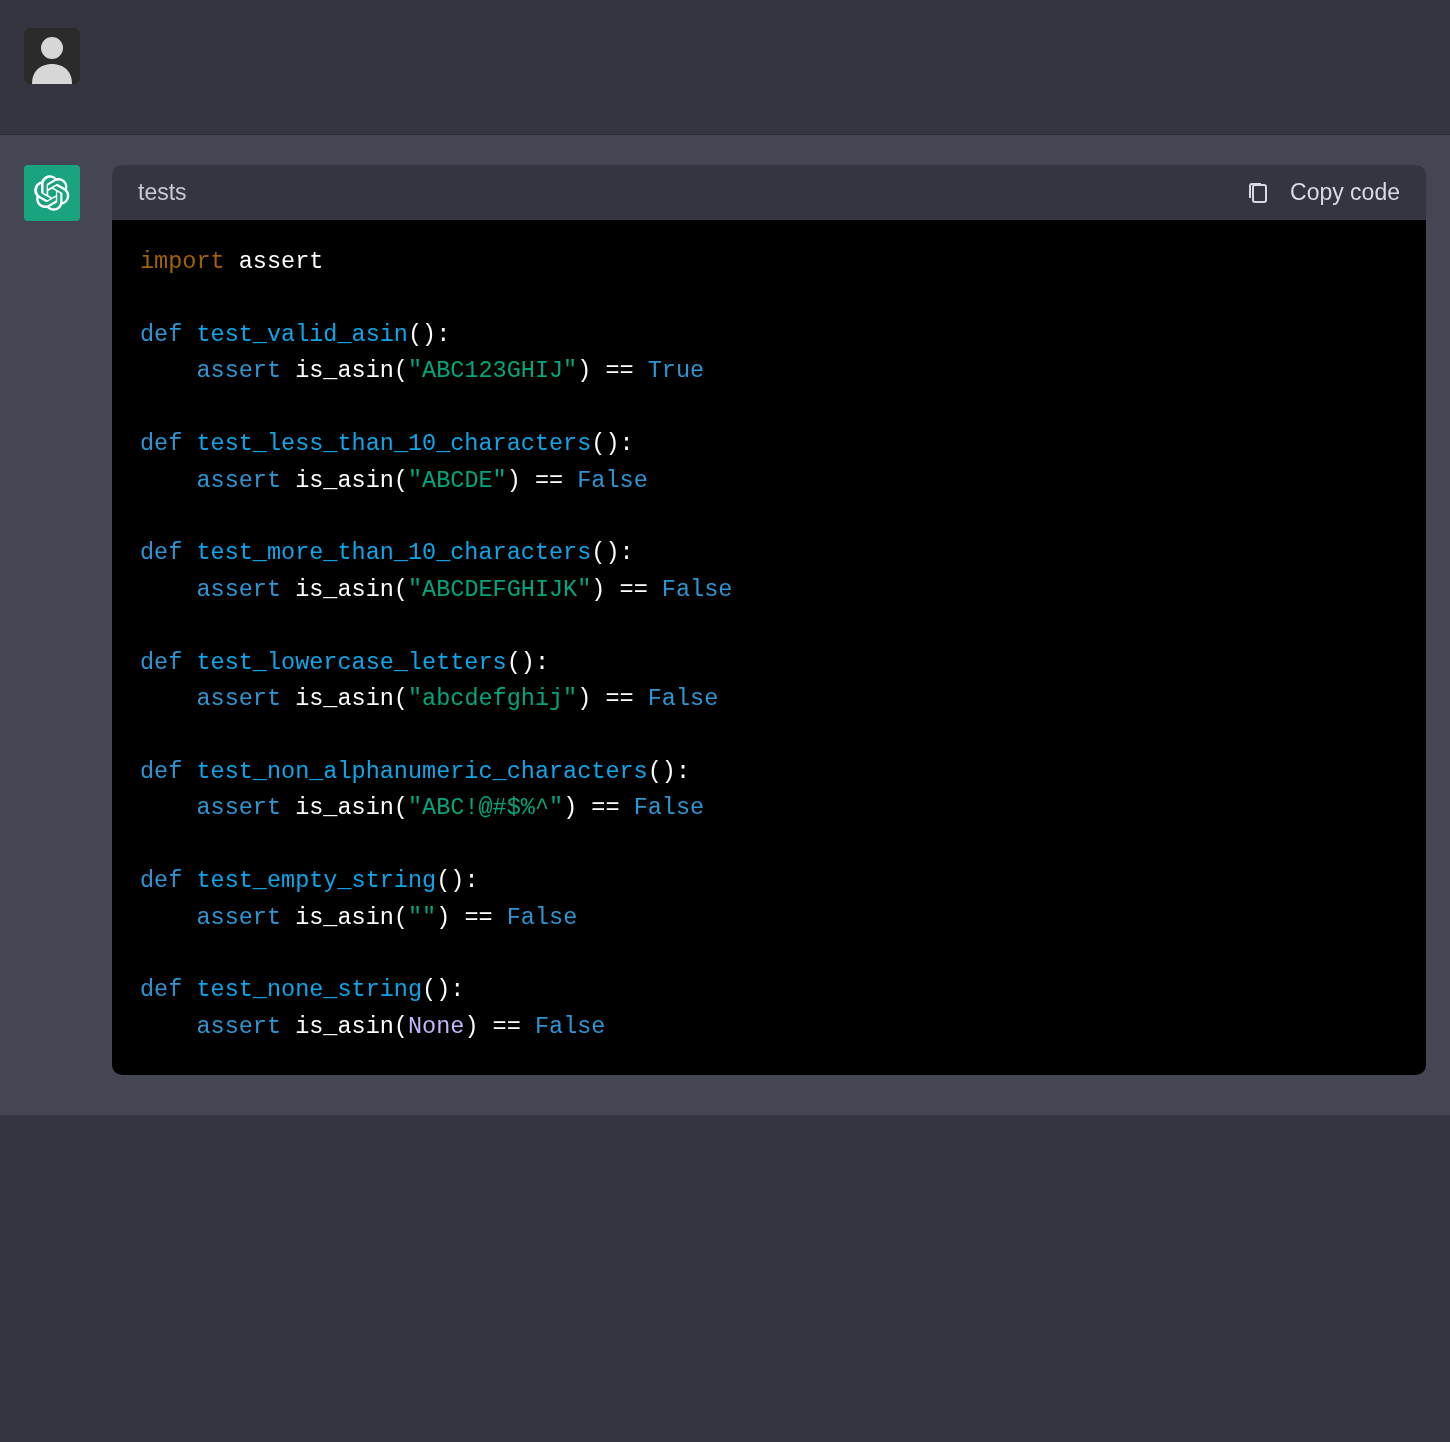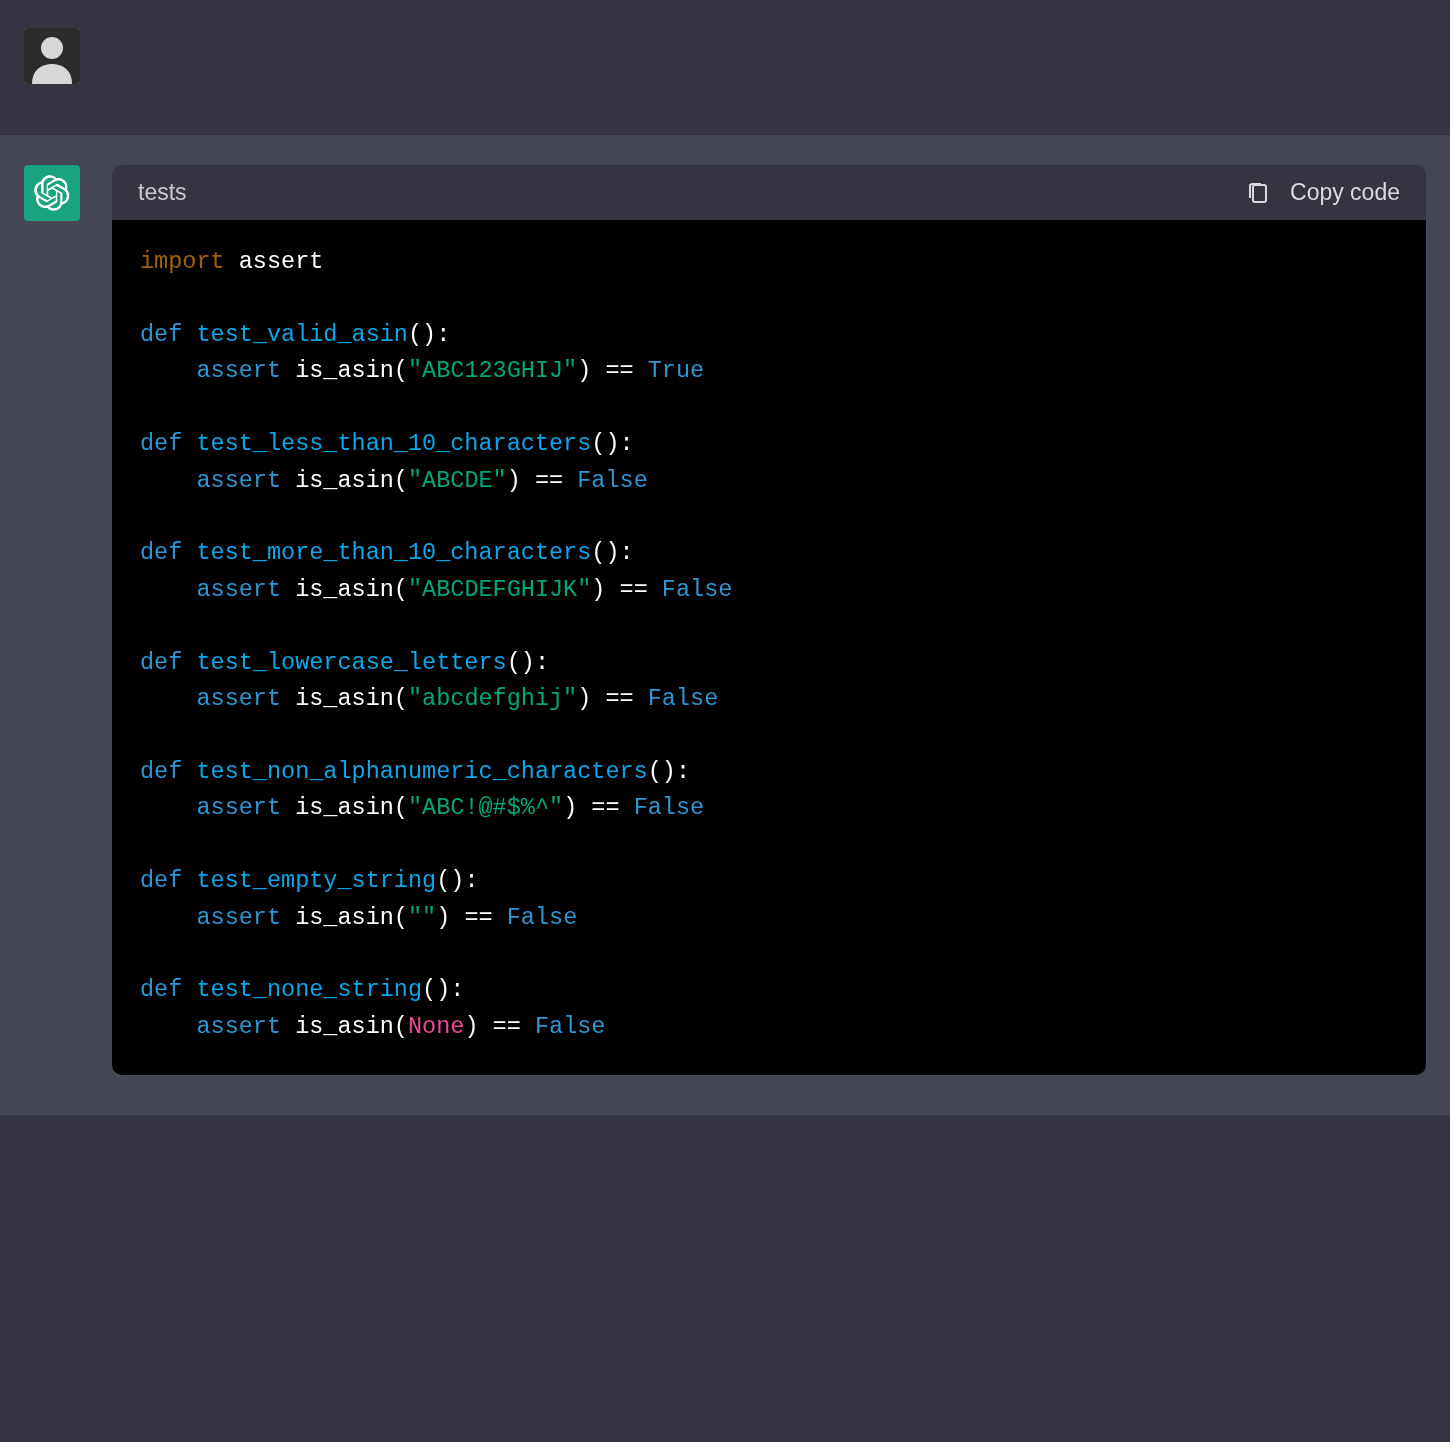--- a/index.html
+++ b/index.html
@@ -82,21 +82,21 @@
     font-family: "SFMono-Regular", Consolas, "Liberation Mono", Menlo, monospace;
     font-size: 23.5px;
     line-height: 1.55;
     color: #ffffff;
     white-space: pre;
     overflow-x: auto;
   }
   .kw-import { color: #a16207; }
   .kw-def { color: #2e95d3; margin-top: 48px; }
   .kw-assert { color: #2e95d3; }
-  .kw-none { color: #ec4899; }
+  .kw-none { color: #c4b5fd; }
   .fn-name { color: #0ea5e9; }
   .string { color: #00a67d; }
   .boolval { color: #2e95d3; }
   .plain { color: #ffffff; }
 </style>
 </head>
 <body>
 
 <div class="user-section">
   <div class="avatar user-avatar">

